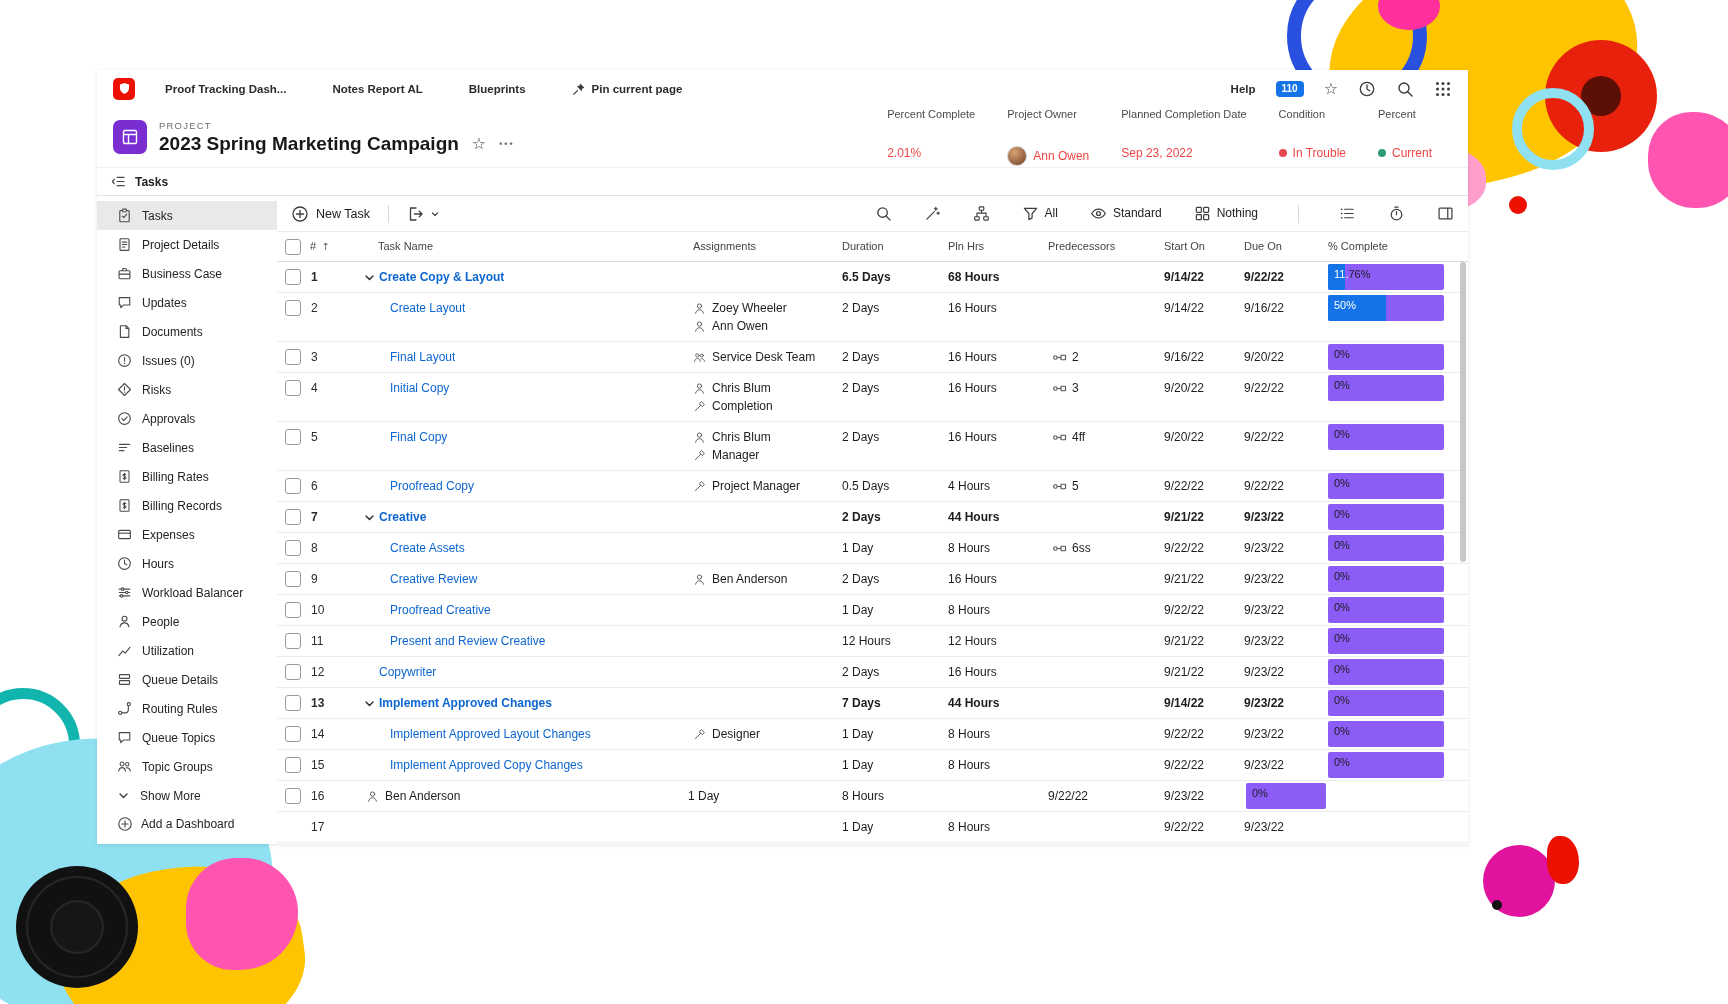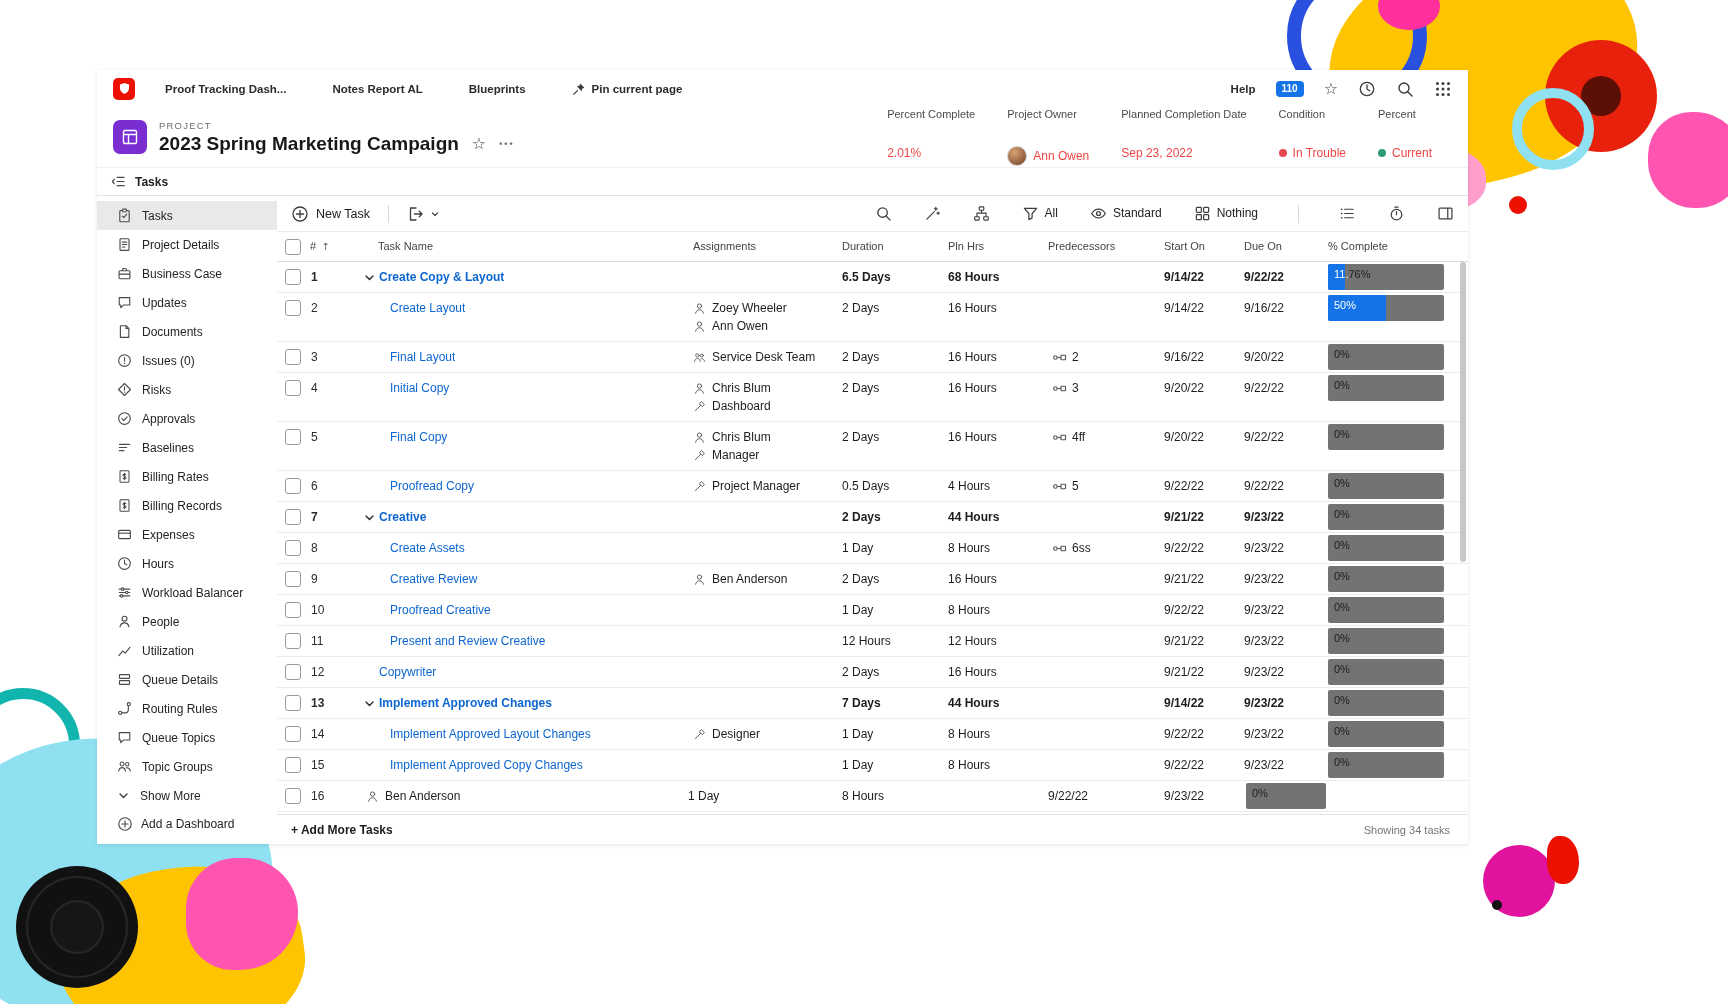--- a/index.html
+++ b/index.html
@@ -120,21 +120,21 @@
   .c-task.lvl0{padding-left:2px;}
   .c-task.lvl1{padding-left:13px;}
   .chev{width:13px;height:13px;flex:0 0 13px;color:#333;}
   .tlink{color:#0d66d0;overflow:hidden;text-overflow:ellipsis;}
   .c-assign{display:flex;flex-direction:column;justify-content:center;gap:2px;padding:7px 4px 7px 5px;line-height:16px;}
   .arow{display:flex;align-items:center;gap:6px;}
   .aicon{width:13px;height:13px;color:#5a5a5a;}
   .c-pred{height:30px;display:flex;align-items:center;gap:5px;padding-left:4px;}
   .picon{width:15px;height:15px;color:#555;}
   .c-pct{height:30px;display:flex;align-items:center;padding-left:2px;}
-  .pbar{position:relative;width:116px;height:26px;background:#737373;border-radius:2px;overflow:hidden;}
+  .pbar{position:relative;width:116px;height:26px;background:#8b5cf6;border-radius:2px;overflow:hidden;}
   .pfill{position:absolute;left:0;top:0;bottom:0;background:#1473e6;}
   .ptxt{position:absolute;left:6px;top:0;line-height:20px;font-size:11px;color:#1d1d1d;}
   .ptxt.white{color:#fff;}
   .psel{color:#fff;}
 
   .tfoot{flex:0 0 29px;border-top:1px solid #e2e2e2;display:flex;align-items:center;padding:0 14px;font-size:12px;}
   .addmore{color:#1c1c1c;font-weight:600;}
   .showing{margin-left:auto;font-size:11px;color:#757575;padding-right:4px;}
 
   .vscroll{position:absolute;right:2px;top:66px;width:6px;bottom:34px;}
@@ -740,21 +740,21 @@
                   </span>
                   <span>Chris Blum</span>
                 </span>
                 <span class="arow" data-interactable="true">
                   <span class="aicon icon" data-interactable="false">
                     <svg viewBox="0 0 16 16" fill="none" stroke="currentColor" stroke-width="1.2" stroke-linecap="round" stroke-linejoin="round">
                       <path d="M3 13l6.5-6.5"></path>
                       <path d="M8.2 4.3L10.5 2l3.5 3.5-2.3 2.3z"></path>
                     </svg>
                   </span>
-                  <span>Dashboard</span>
+                  <span>Completion</span>
                 </span>
               </div>
        <div class="cell c-plain" data-interactable="false">2 Days</div>
        <div class="cell c-plain" data-interactable="false">16 Hours</div>
        <div class="cell c-pred" data-interactable="false">
                 <span class="picon icon" data-interactable="false">
                   <svg viewBox="0 0 16 16" fill="none" stroke="currentColor" stroke-width="1.2">
                     <circle cx="3.6" cy="8" r="1.9"></circle>
                     <path d="M5.6 8h4"></path>
                     <rect x="9.6" y="5.6" width="4.8" height="4.8" rx=".6"></rect>
@@ -1136,23 +1136,19 @@
        <div class="cell c-plain" data-interactable="false">1 Day</div>
        <div class="cell c-plain" data-interactable="false">8 Hours</div>
        <div class="cell c-pred" data-interactable="false"></div>
        <div class="cell c-plain" data-interactable="false">9/22/22</div>
        <div class="cell c-plain" data-interactable="false">9/23/22</div>
        <div class="cell c-pct" data-interactable="false"></div>
      </div>
           </div>
       </div>
 
-      <div class="tfoot" data-interactable="false">
-        <span class="addmore" data-interactable="true">+ Add More Tasks</span>
-        <span class="showing" data-interactable="false">Showing 34 tasks</span>
-      </div>
 
       <div class="vscroll" data-interactable="true">
         <div class="vthumb" data-interactable="true"></div>
       </div>
     </main>
   </div>
 </div>
 
 </body></html>

